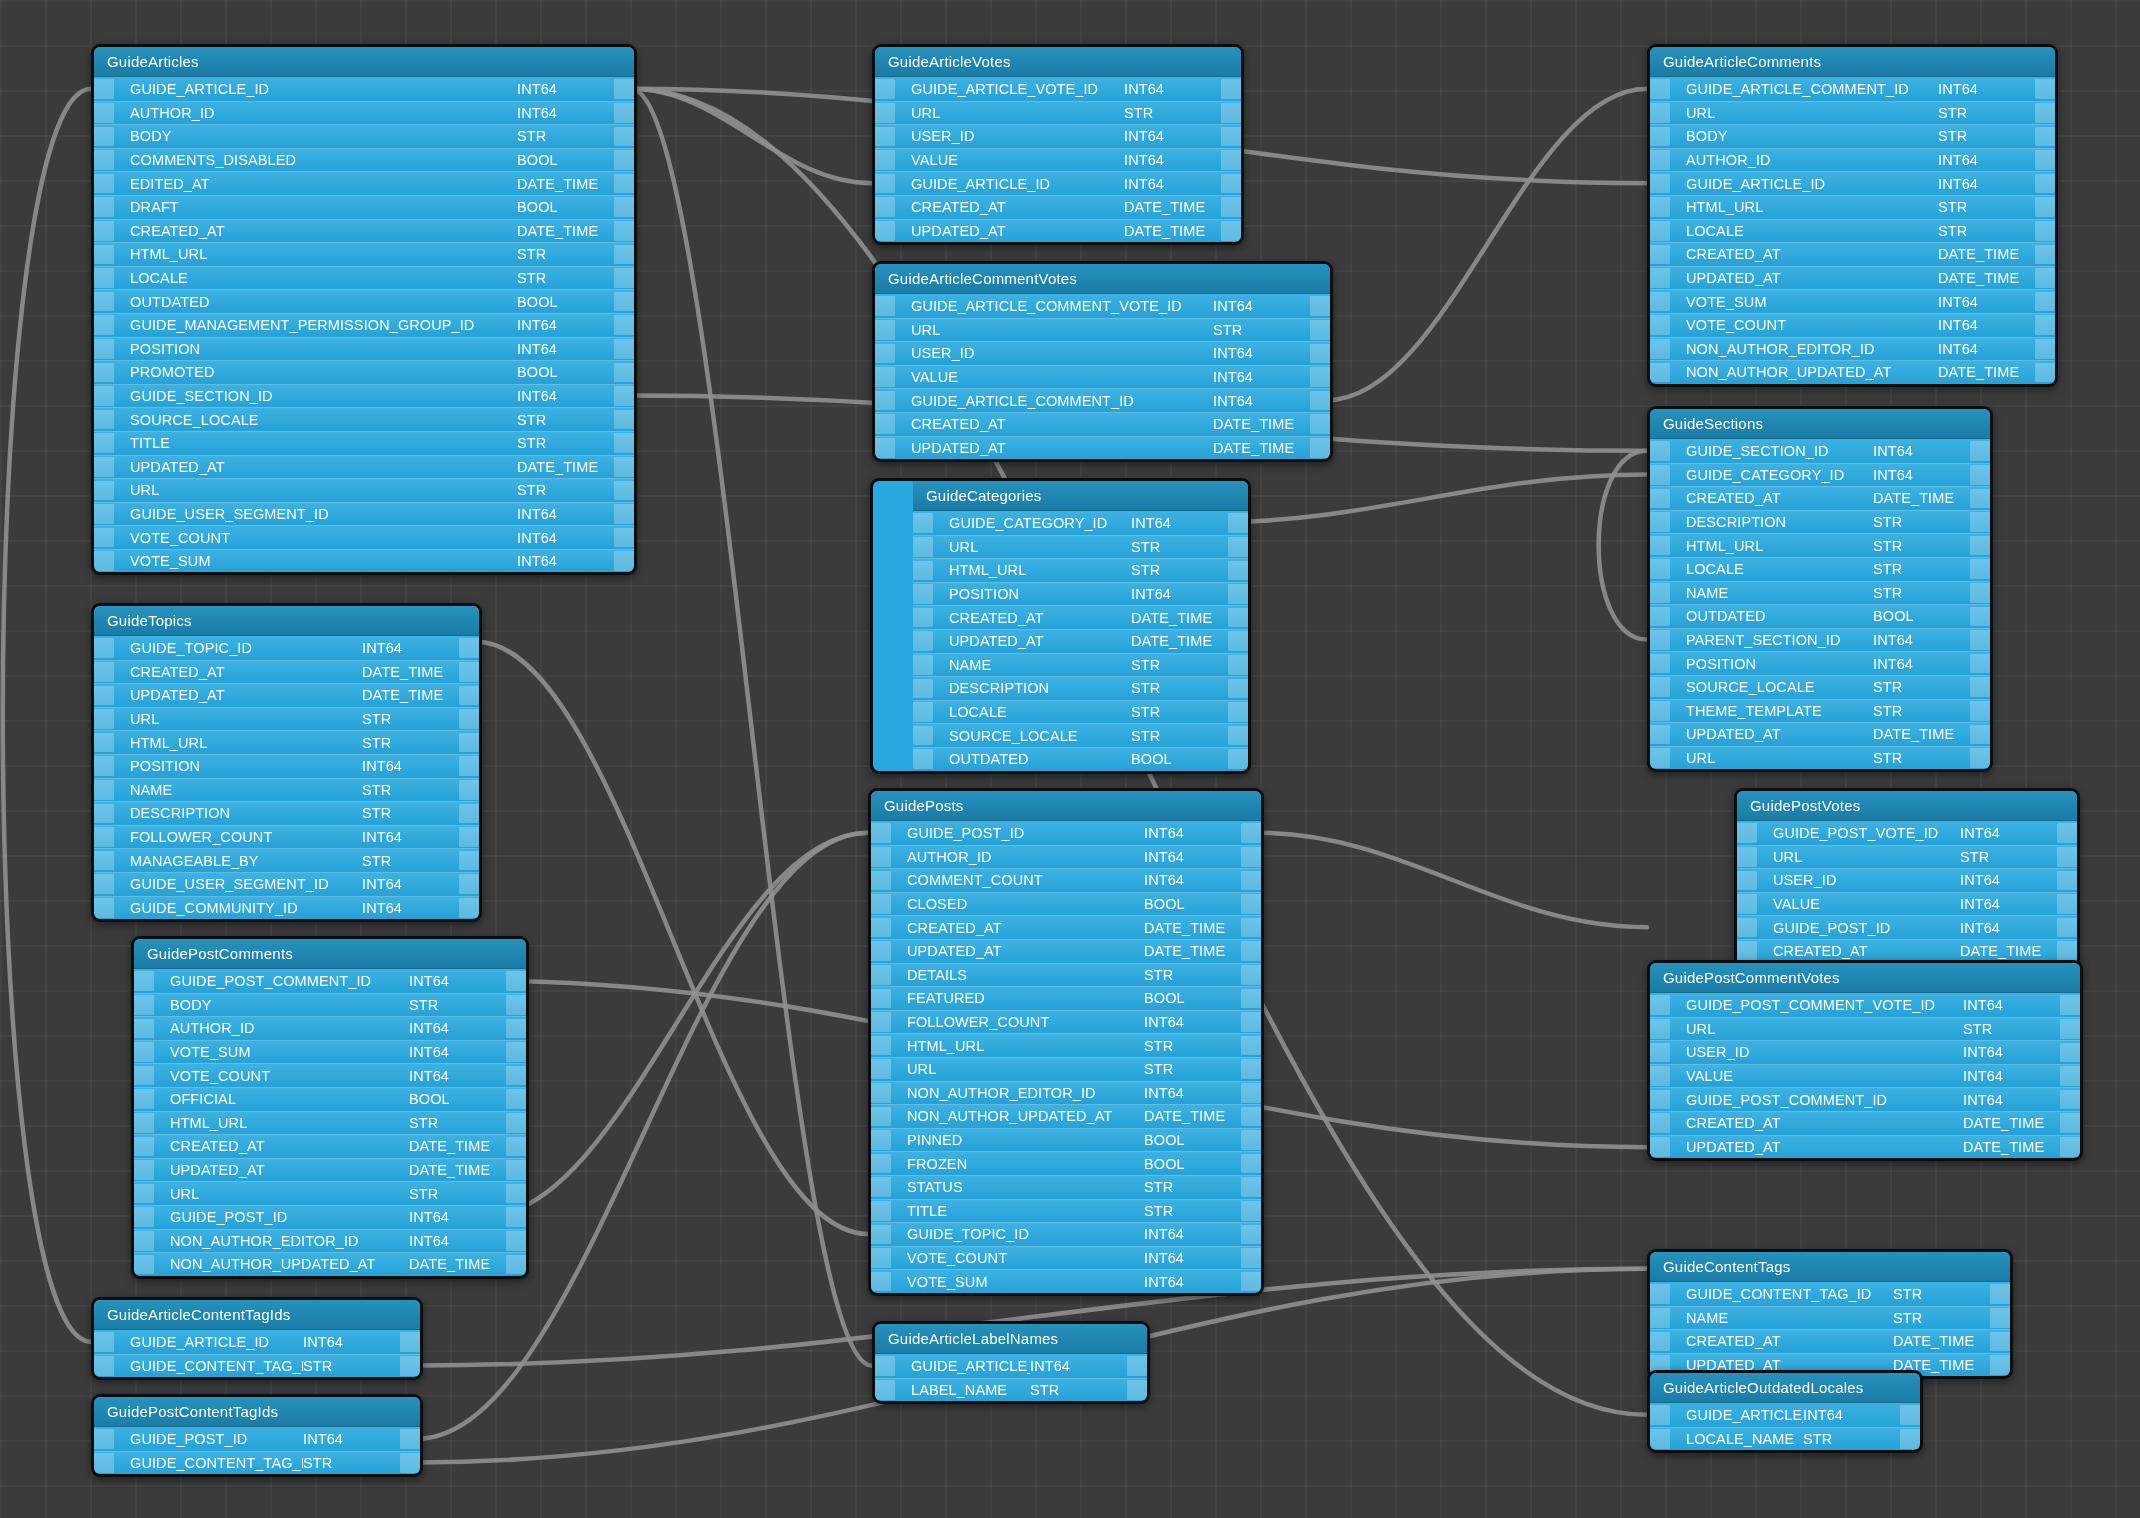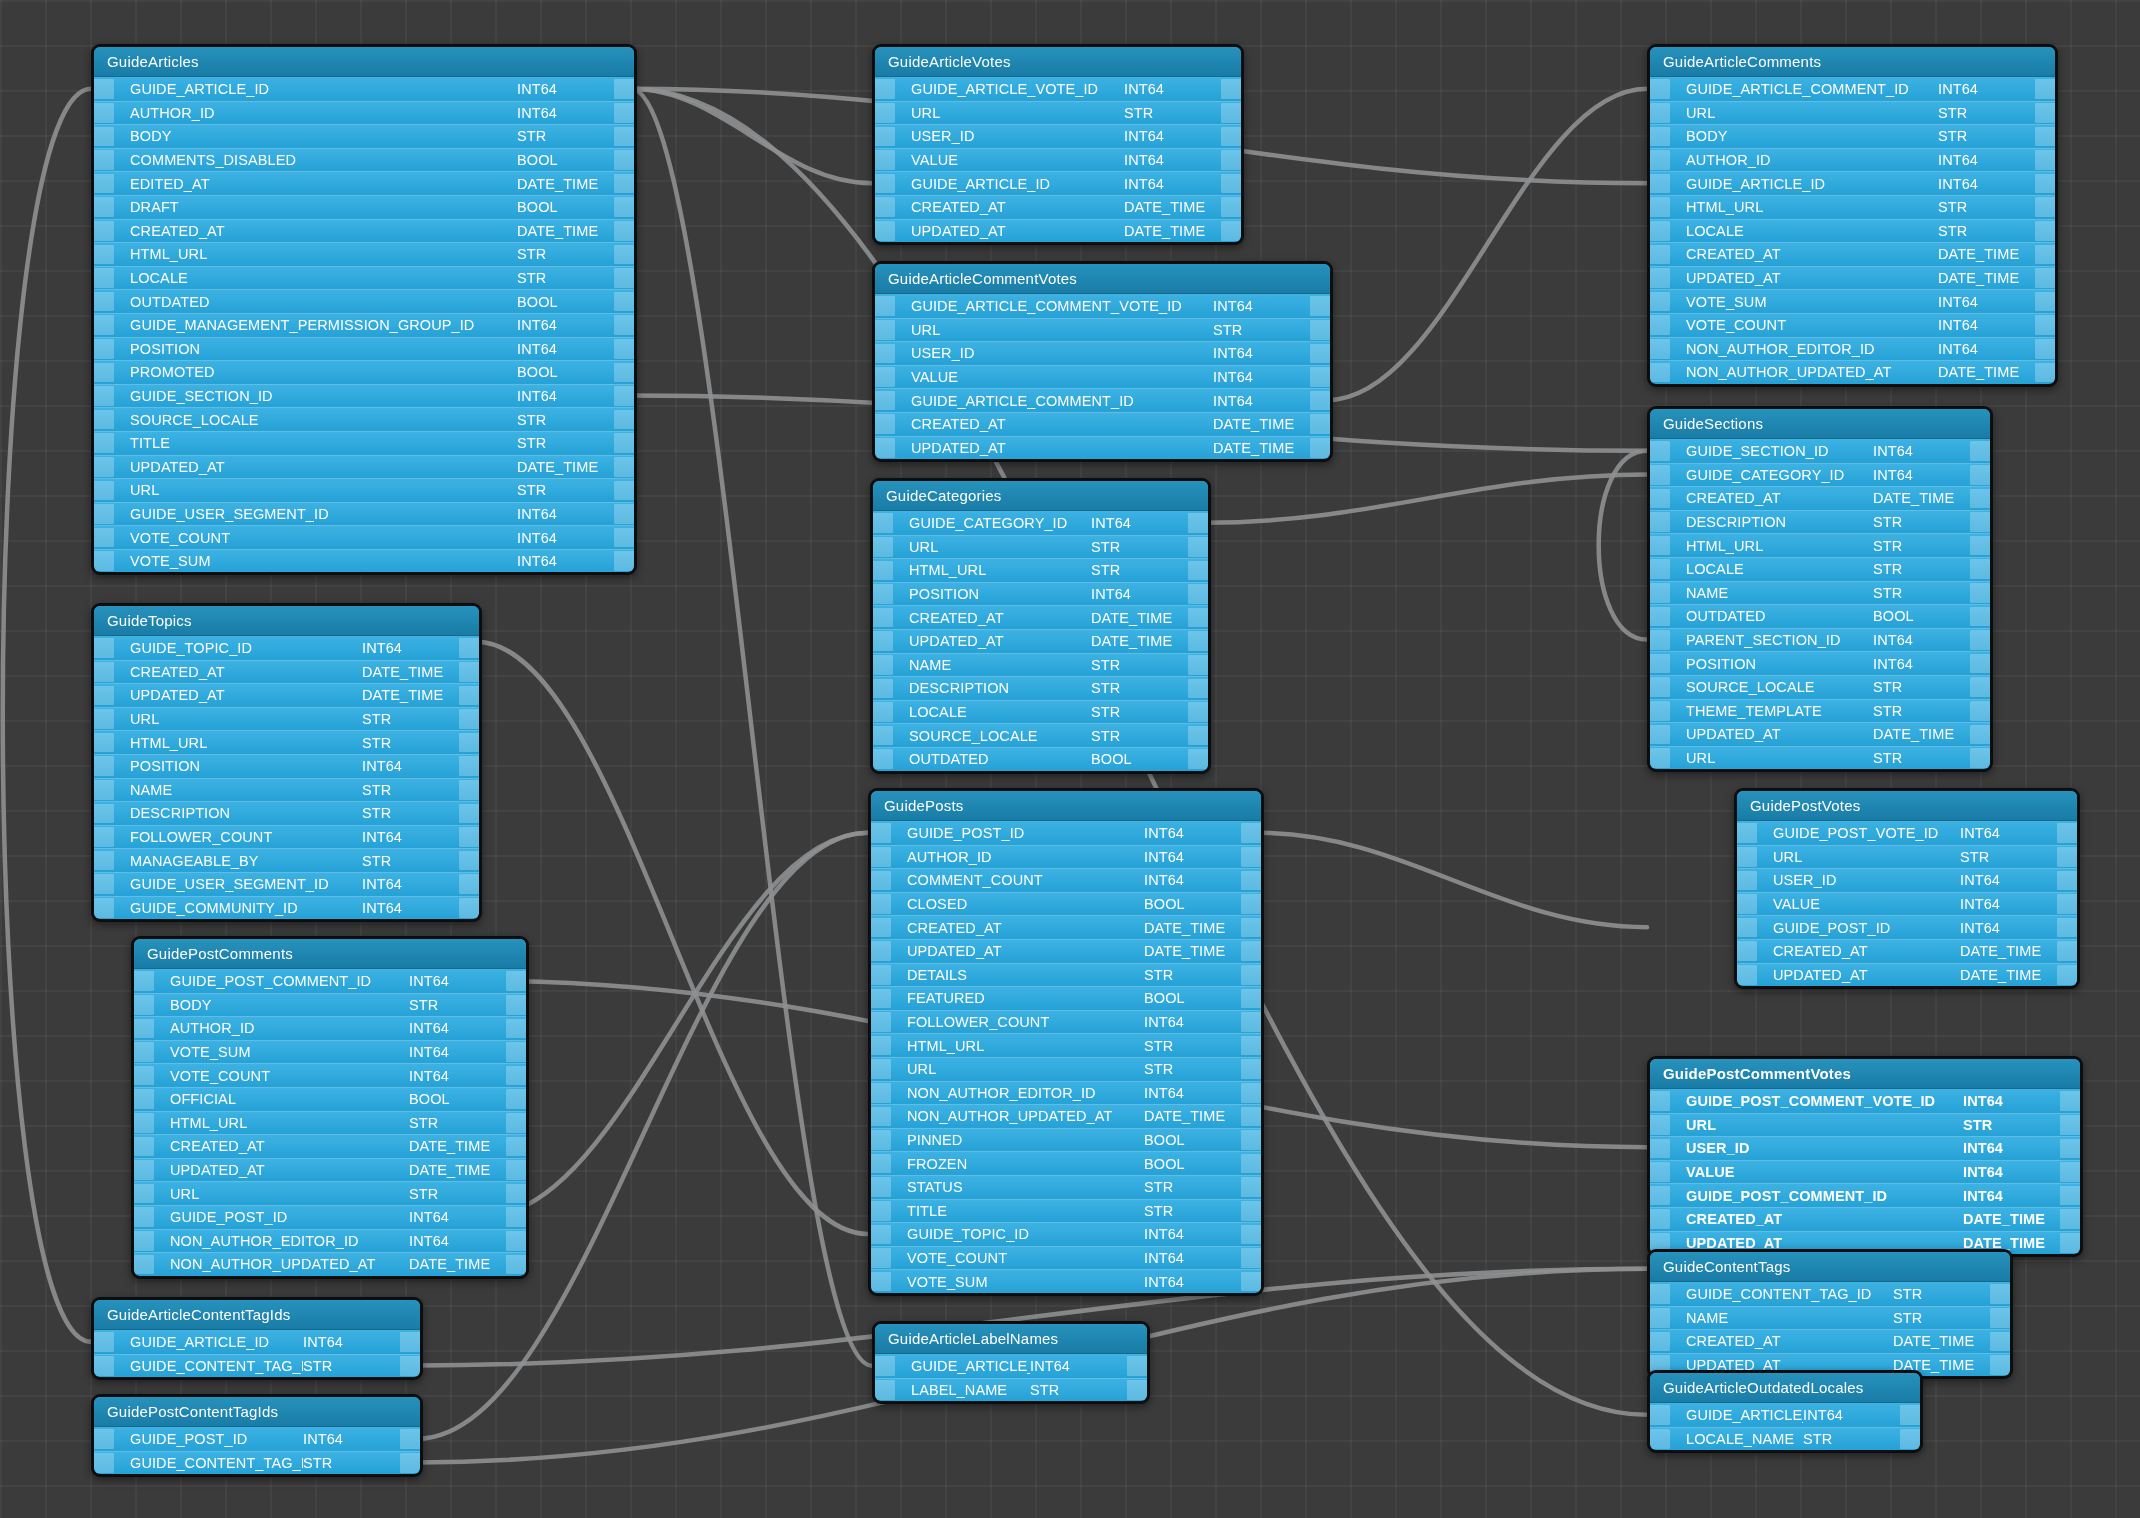--- a/index.html
+++ b/index.html
@@ -492,21 +492,21 @@
     <div class="anchor anchor-right"></div>
   </div>
           <div class="field-row">
     <div class="anchor anchor-left"></div>
     <div class="field-name">UPDATED_AT</div>
     <div class="field-type">DATE_TIME</div>
     <div class="anchor anchor-right"></div>
   </div>
         </div>
   </div>
-      <div class="table-card" style="left: 870px; top: 478px; width: 335px;">
+      <div class="table-card" style="left: 870px; top: 478px; width: 335px; padding-left: 40px;">
     <div class="table-header">GuideCategories</div>
     <div class="table-body">
           <div class="field-row">
     <div class="anchor anchor-left"></div>
     <div class="field-name">GUIDE_CATEGORY_ID</div>
     <div class="field-type">INT64</div>
     <div class="anchor anchor-right"></div>
   </div>
           <div class="field-row">
     <div class="anchor anchor-left"></div>
@@ -924,21 +924,21 @@
     <div class="anchor anchor-right"></div>
   </div>
           <div class="field-row">
     <div class="anchor anchor-left"></div>
     <div class="field-name">UPDATED_AT</div>
     <div class="field-type">DATE_TIME</div>
     <div class="anchor anchor-right"></div>
   </div>
         </div>
   </div>
-      <div class="table-card" style="left: 1647px; top: 1056px; width: 430px; font-weight: bold;">
+      <div class="table-card" style="left: 1647px; top: 960px; width: 430px;">
     <div class="table-header">GuidePostCommentVotes</div>
     <div class="table-body">
           <div class="field-row">
     <div class="anchor anchor-left"></div>
     <div class="field-name">GUIDE_POST_COMMENT_VOTE_ID</div>
     <div class="field-type">INT64</div>
     <div class="anchor anchor-right"></div>
   </div>
           <div class="field-row">
     <div class="anchor anchor-left"></div>

